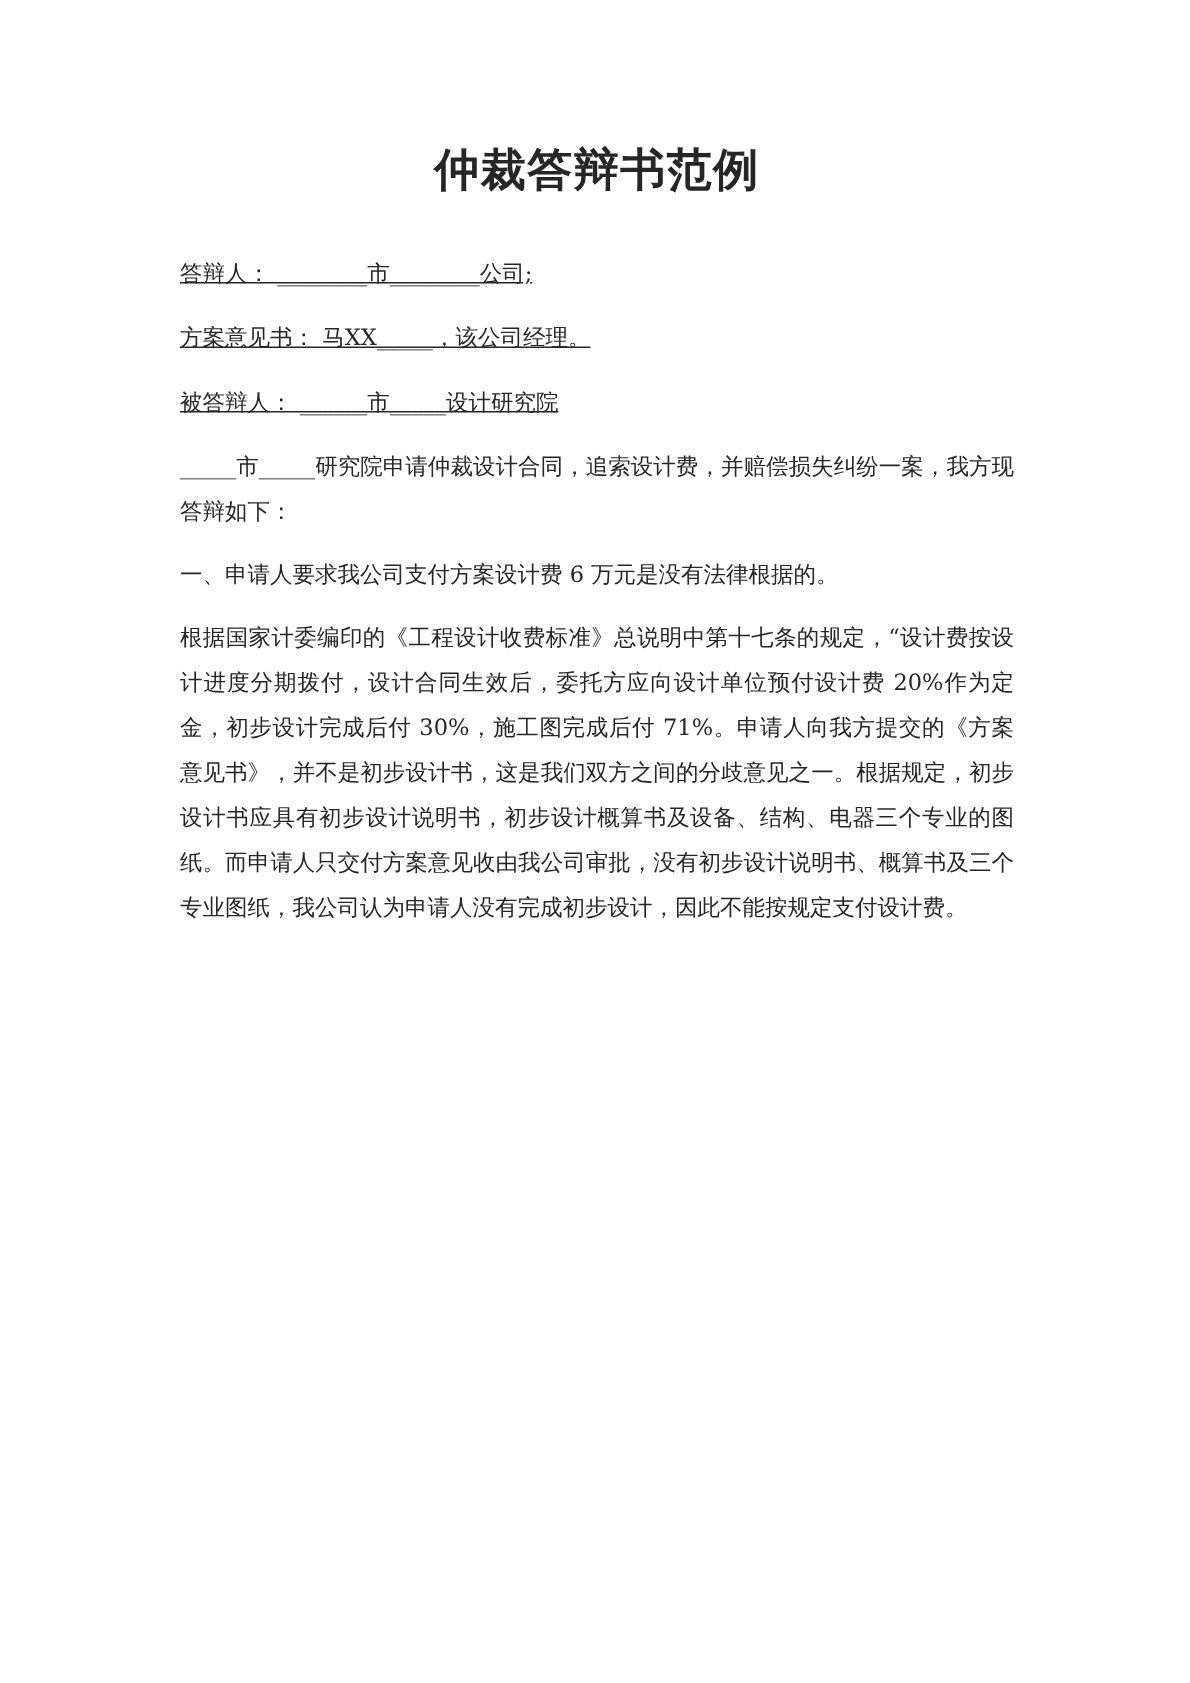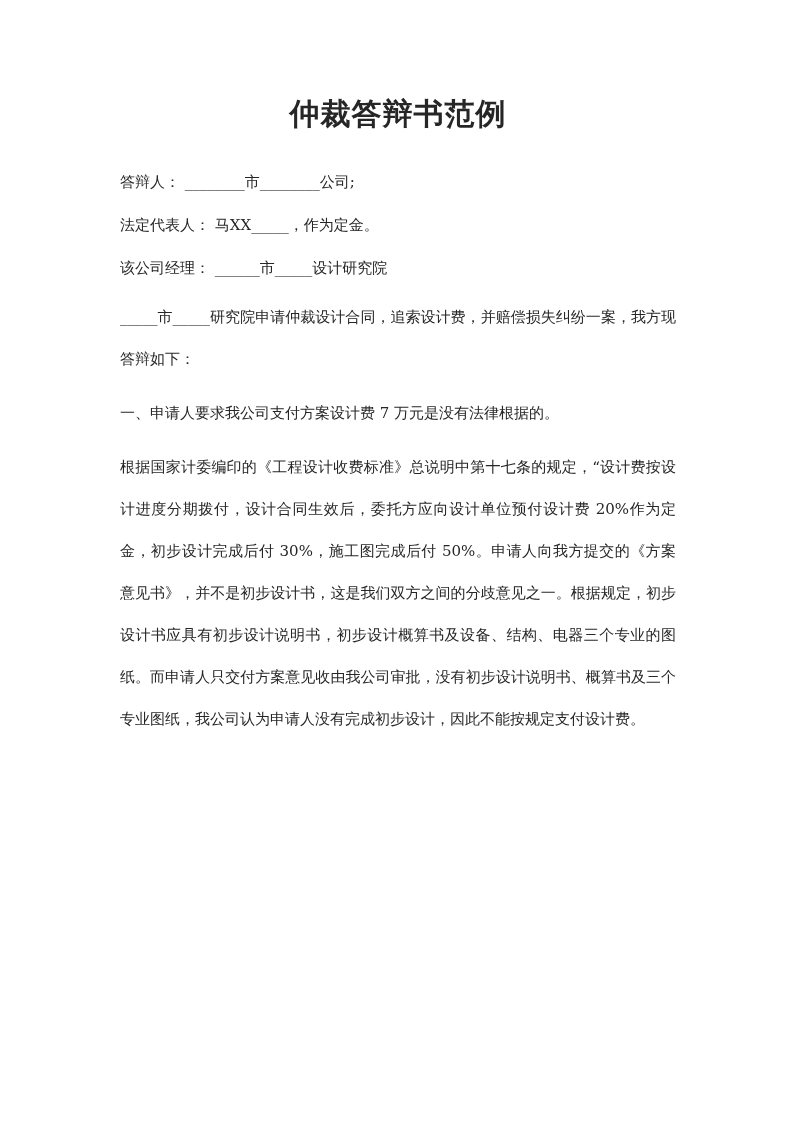--- a/index.html
+++ b/index.html
@@ -30,48 +30,49 @@
     margin: 0 0 34px 0;
     letter-spacing: 1px;
     color: var(--text-color);
   }
   .party-line {
     font-size: 15px;
     line-height: 30px;
     margin: 0 0 13px 0;
     white-space: pre-wrap;
     color: var(--text-color);
+    text-decoration: underline;
   }
   .para {
     font-size: 15px;
-    line-height: 42px;
+    line-height: 30px;
     margin: 0 0 12px 0;
     text-align: justify;
     text-justify: inter-character;
     white-space: pre-wrap;
     color: var(--text-color);
   }
 </style>
 </head>
 <body>
 
 <div class="page">
 
   <h1 class="doc-title">仲裁答辩书范例</h1>
 
   <p class="party-line">答辩人： ________市________公司;</p>
 
 
-  <p class="party-line">法定代表人： 马XX_____，作为定金。</p>
+  <p class="party-line">方案意见书： 马XX_____，该公司经理。</p>
 
-  <p class="party-line">该公司经理： ______市_____设计研究院</p>
+  <p class="party-line">被答辩人： ______市_____设计研究院</p>
 
 
 
   <p class="para">_____市_____研究院申请仲裁设计合同，追索设计费，并赔偿损失纠纷一案，我方现答辩如下：</p>
 
 
-  <p class="para">一、申请人要求我公司支付方案设计费 7 万元是没有法律根据的。</p>
+  <p class="para">一、申请人要求我公司支付方案设计费 6 万元是没有法律根据的。</p>
 
-  <p class="para">根据国家计委编印的《工程设计收费标准》总说明中第十七条的规定，“设计费按设计进度分期拨付，设计合同生效后，委托方应向设计单位预付设计费 20%作为定金，初步设计完成后付 30%，施工图完成后付 50%。申请人向我方提交的《方案意见书》，并不是初步设计书，这是我们双方之间的分歧意见之一。根据规定，初步设计书应具有初步设计说明书，初步设计概算书及设备、结构、电器三个专业的图纸。而申请人只交付方案意见收由我公司审批，没有初步设计说明书、概算书及三个专业图纸，我公司认为申请人没有完成初步设计，因此不能按规定支付设计费。</p>
+  <p class="para">根据国家计委编印的《工程设计收费标准》总说明中第十七条的规定，“设计费按设计进度分期拨付，设计合同生效后，委托方应向设计单位预付设计费 20%作为定金，初步设计完成后付 30%，施工图完成后付 71%。申请人向我方提交的《方案意见书》，并不是初步设计书，这是我们双方之间的分歧意见之一。根据规定，初步设计书应具有初步设计说明书，初步设计概算书及设备、结构、电器三个专业的图纸。而申请人只交付方案意见收由我公司审批，没有初步设计说明书、概算书及三个专业图纸，我公司认为申请人没有完成初步设计，因此不能按规定支付设计费。</p>
 
 
 </div>
 
 </body></html>

